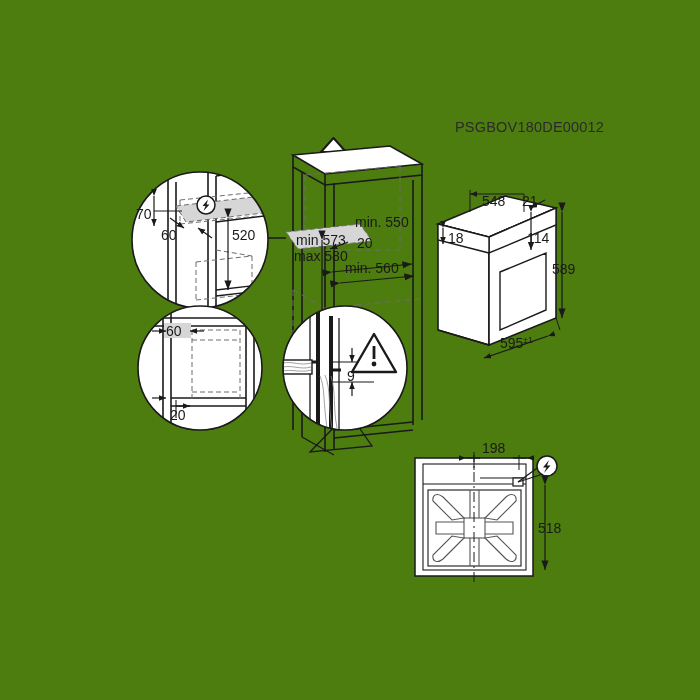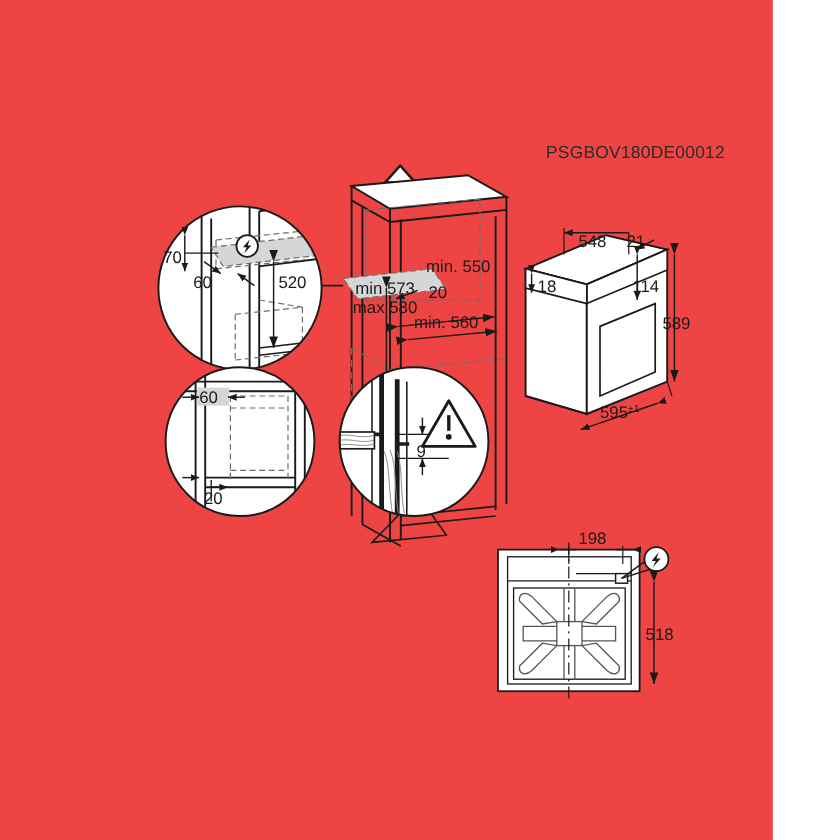--- a/index.html
+++ b/index.html
@@ -9,23 +9,23 @@
     background: #ffffff;
   }
   body {
     width: 700px;
     height: 700px;
     font-family: "Liberation Sans", sans-serif;
     overflow: hidden;
   }
   #sheet {
     position: relative;
-    width: 644px;
+    width: 700px;
     height: 700px;
-    background: #ef4444;
+    background: #4d7c0f;
     text-decoration: underline;
   }
   #sheet svg {
     display: block;
   }
   .dimtext {
     font-family: "Liberation Sans", sans-serif;
     font-size: 14px;
     fill: #1a1a1a;
   }

